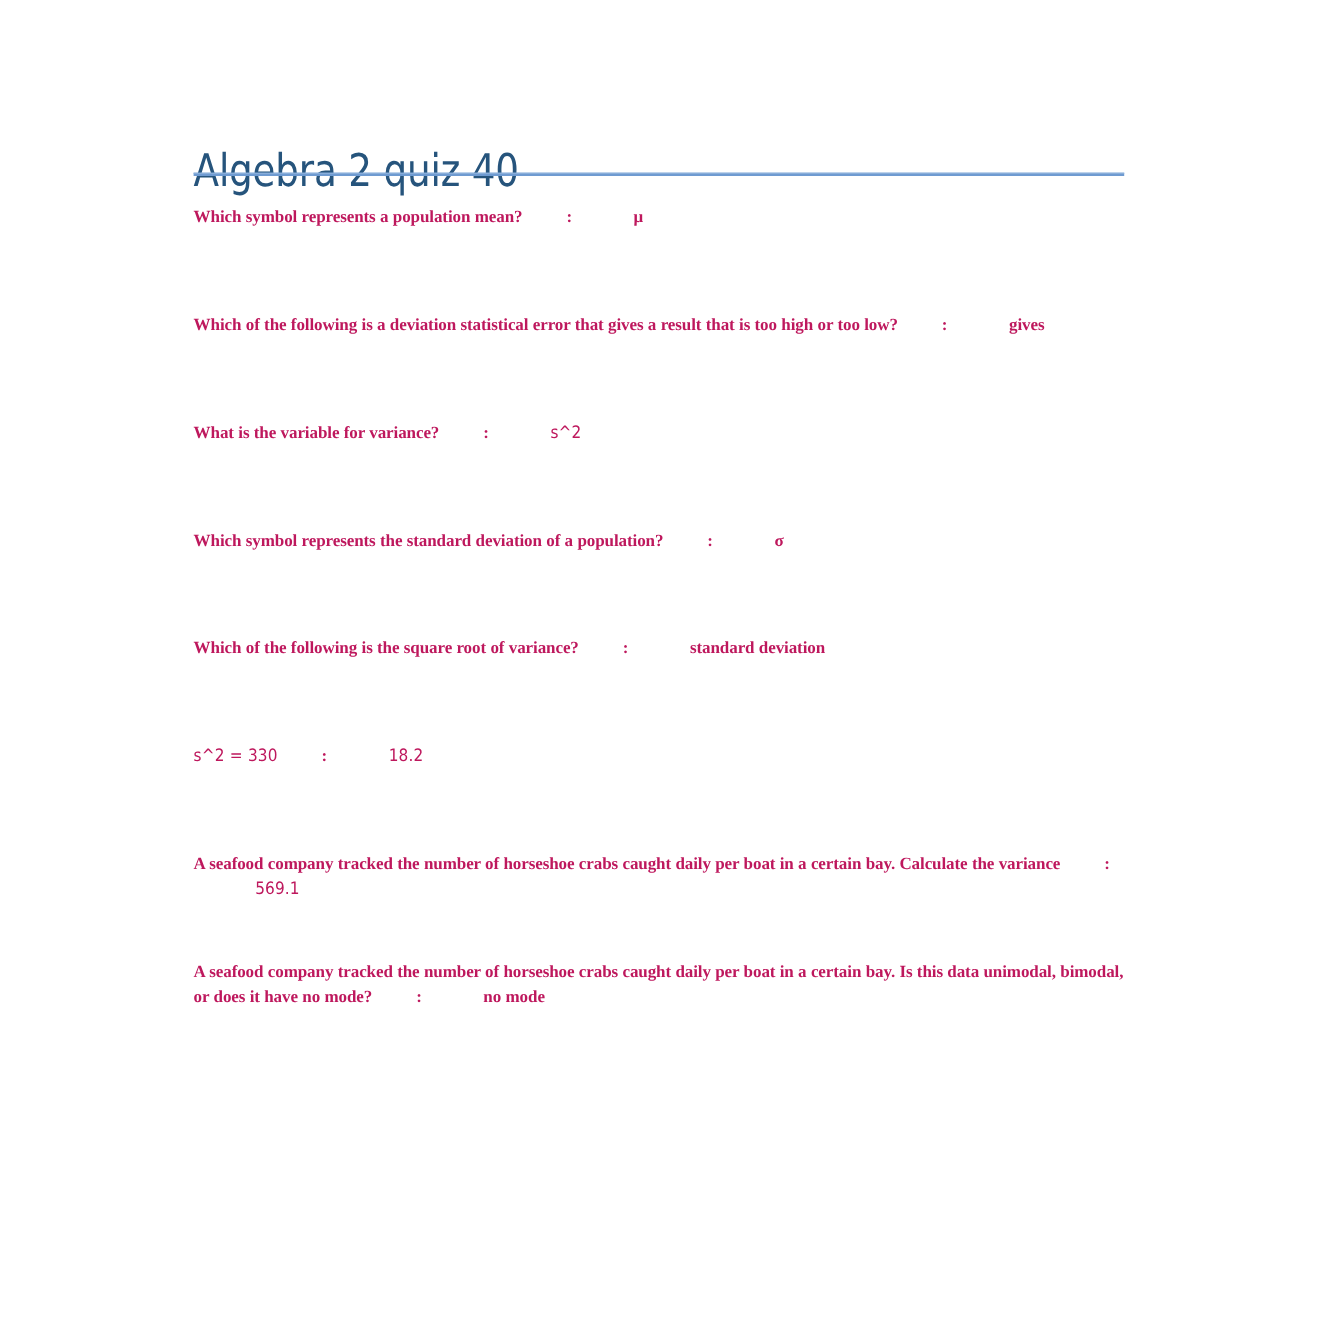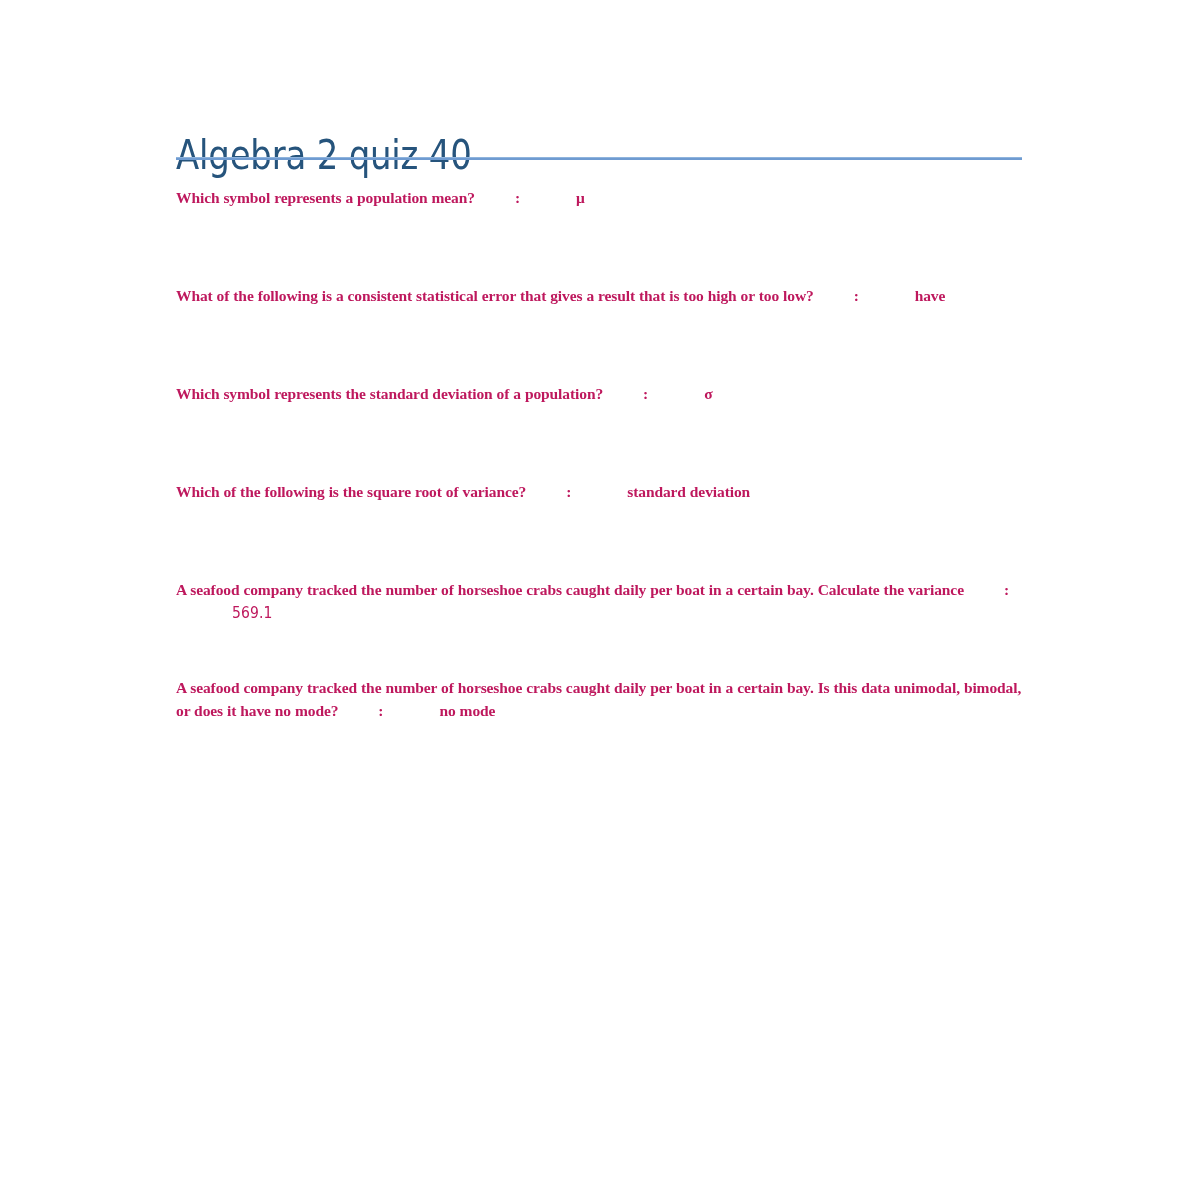--- a/index.html
+++ b/index.html
@@ -101,27 +101,33 @@
 
   <h1 class="doc-title">Algebra 2 quiz 40</h1>
 
   <div class="title-rule"></div>
 
   <div class="qa-list" id="qa-list">
       <div class="qa-block">
         <span class="qa-line"><span>Which symbol represents a population mean?</span><span class="tab-a">&nbsp;</span><span class="sep">:</span><span class="tab-b">&nbsp;</span><span class="answer">μ</span></span>
       </div>
       <div class="qa-block">
-        <span class="qa-line"><span>What of the following is a consistent statistical error that gives a result that is too high or too low?</span><span class="tab-a">&nbsp;</span><span class="sep">:</span><span class="tab-b">&nbsp;</span><span class="answer">have</span></span>
+        <span class="qa-line"><span>Which of the following is a deviation statistical error that gives a result that is too high or too low?</span><span class="tab-a">&nbsp;</span><span class="sep">:</span><span class="tab-b">&nbsp;</span><span class="answer">gives</span></span>
+      </div>
+      <div class="qa-block">
+        <span class="qa-line"><span>What is the variable for variance?</span><span class="tab-a">&nbsp;</span><span class="sep">:</span><span class="tab-b">&nbsp;</span><span class="answer sans">s^2</span></span>
       </div>
       <div class="qa-block">
         <span class="qa-line"><span>Which symbol represents the standard deviation of a population?</span><span class="tab-a">&nbsp;</span><span class="sep">:</span><span class="tab-b">&nbsp;</span><span class="answer">σ</span></span>
       </div>
       <div class="qa-block">
         <span class="qa-line"><span>Which of the following is the square root of variance?</span><span class="tab-a">&nbsp;</span><span class="sep">:</span><span class="tab-b">&nbsp;</span><span class="answer">standard deviation</span></span>
+      </div>
+      <div class="qa-block">
+        <span class="qa-line"><span class="sans">s^2 = 330</span><span class="tab-a">&nbsp;</span><span class="sep">:</span><span class="tab-b">&nbsp;</span><span class="answer sans">18.2</span></span>
       </div>
       <div class="qa-block">
         <span class="qa-line"><span>A seafood company tracked the number of horseshoe crabs caught daily per boat in a certain bay. Calculate the variance</span><span class="tab-a">&nbsp;</span><span class="sep">:</span><span class="tab-b">&nbsp;</span><span class="answer sans">569.1</span></span>
       </div>
       <div class="qa-block">
         <span class="qa-line"><span>A seafood company tracked the number of horseshoe crabs caught daily per boat in a certain bay. Is this data unimodal, bimodal, or does it have no mode?</span><span class="tab-a">&nbsp;</span><span class="sep">:</span><span class="tab-b">&nbsp;</span><span class="answer">no mode</span></span>
       </div>
     </div>
 
 </div>

